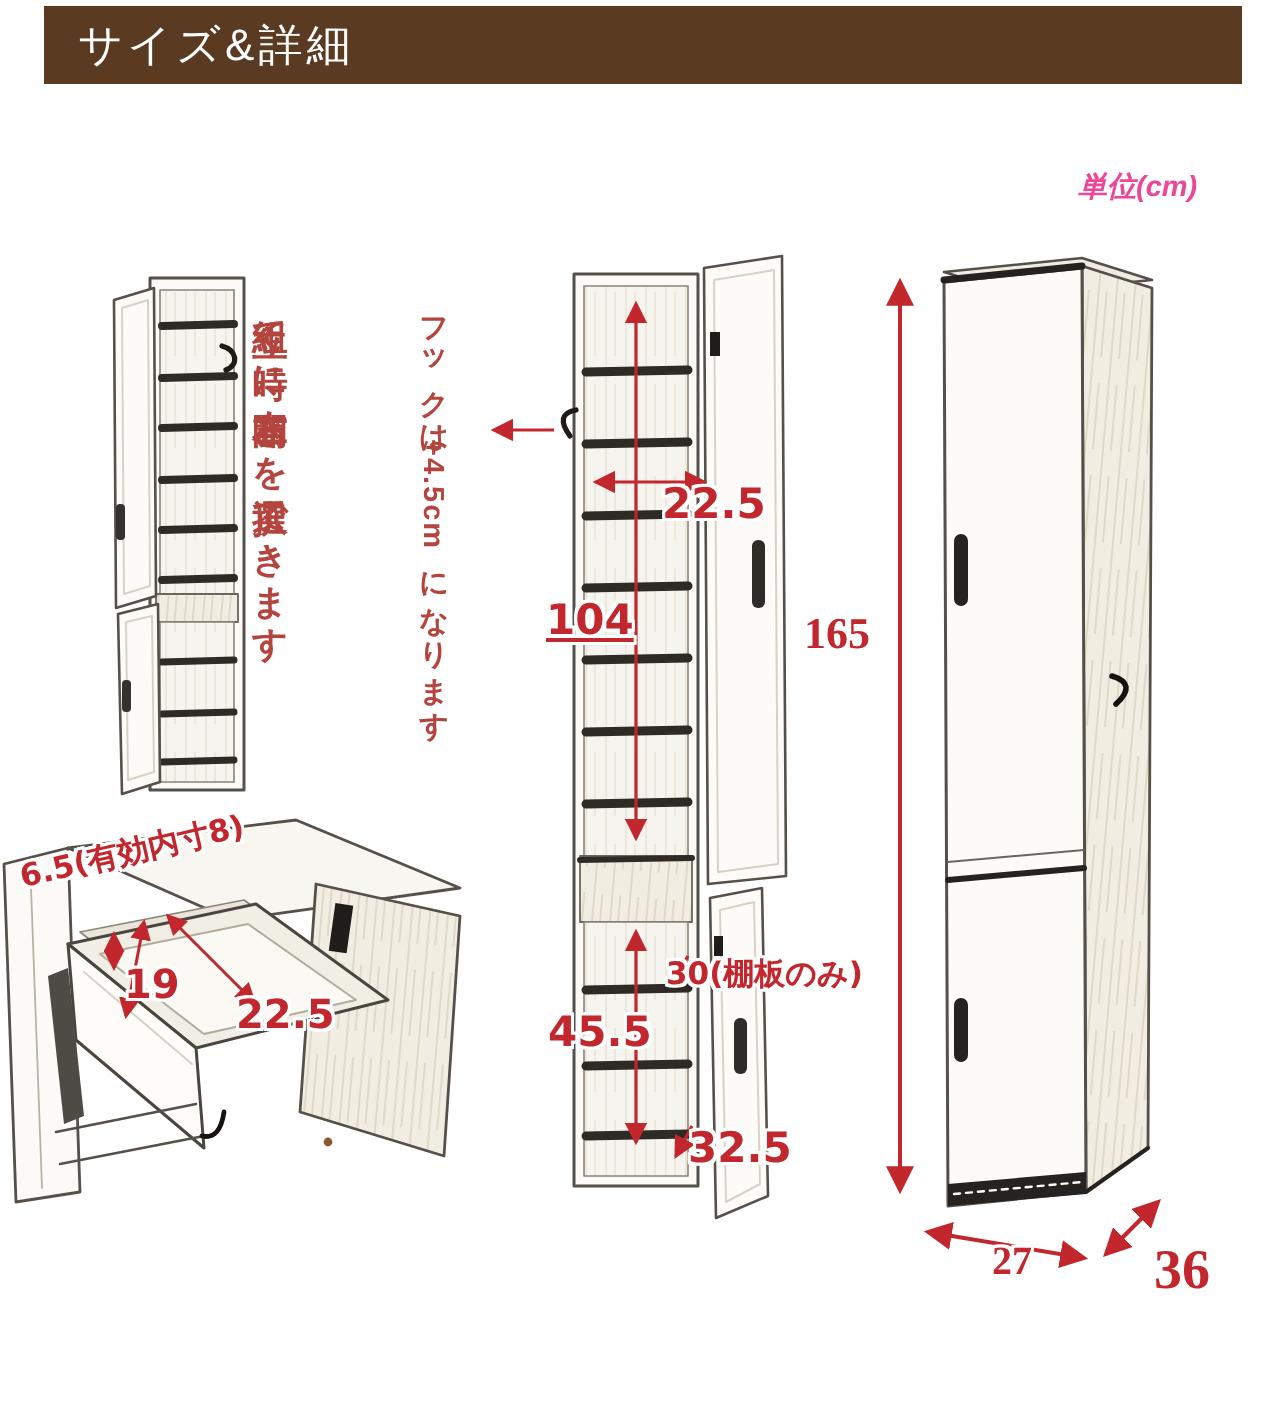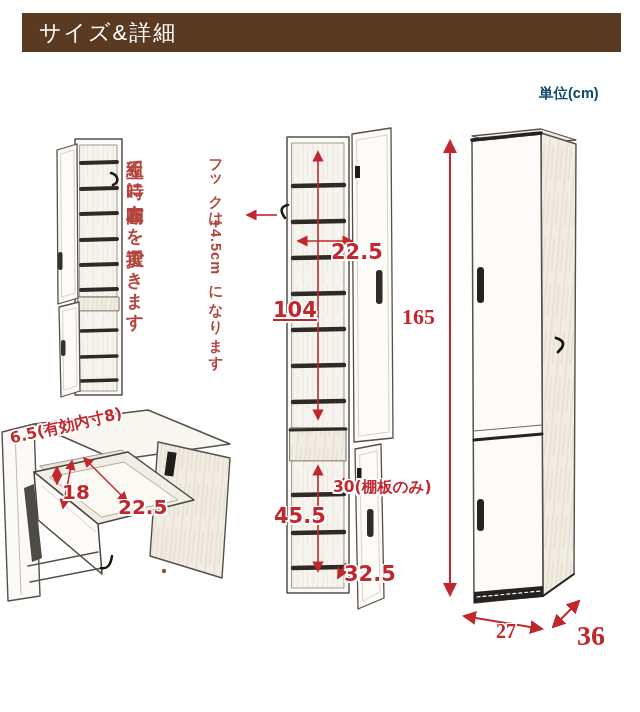--- a/index.html
+++ b/index.html
@@ -4,28 +4,28 @@
 <style>
   html,body{margin:0;padding:0;}
   body{
     width:640px;height:712px;background:#ffffff;position:relative;overflow:hidden;
     font-family:"Liberation Sans",sans-serif;
   }
   .stage{position:absolute;left:0;top:0;width:640px;height:712px;}
   svg.art{position:absolute;left:0;top:0;z-index:1;}
   
   .hdr{
-    position:absolute;left:22px;top:13px;width:599px;height:39px;
+    position:absolute;left:22px;top:3px;width:599px;height:39px;
     background:#5b3a22;display:flex;align-items:center;z-index:3;
   }
   .hdr .t{color:#ffffff;font-size:22px;letter-spacing:2px;padding-left:17px;}
   
   .unit{
     position:absolute;left:539px;top:84px;z-index:3;
-    color:#0c4a6e;font-size:14.5px;font-weight:bold;white-space:nowrap;
+    color:#ec4899;font-size:14.5px;font-weight:bold;white-space:nowrap;font-style:italic;
   }
   
   .vnote{
     position:absolute;z-index:3;writing-mode:vertical-rl;text-orientation:mixed;
     color:#b4453e;font-weight:bold;white-space:nowrap;letter-spacing:1px;
   }
   .vnote.assembly{left:123px;top:146px;font-size:17.5px;height:236px;}
   .vnote.hook{left:206px;top:149px;font-size:14.5px;height:200px;}
   
   .dim{
@@ -198,15 +198,15 @@
 
   <span class="dim d-mid-shelf">22.5</span>
   <span class="dim d-upper">104</span>
   <span class="dim d-lower">45.5</span>
   <span class="dim d-shelfboard">30(棚板のみ)</span>
   <span class="dim d-bottomw">32.5</span>
   <span class="dim serif d-total">165</span>
   <span class="dim serif d-width">27</span>
   <span class="dim serif d-depth">36</span>
   <span class="dim d-drawer-h">6.5(有効内寸8)</span>
-  <span class="dim d-drawer-w">18</span>
+  <span class="dim d-drawer-w">19</span>
   <span class="dim d-drawer-d">22.5</span>
 </div>
 
 </body></html>

